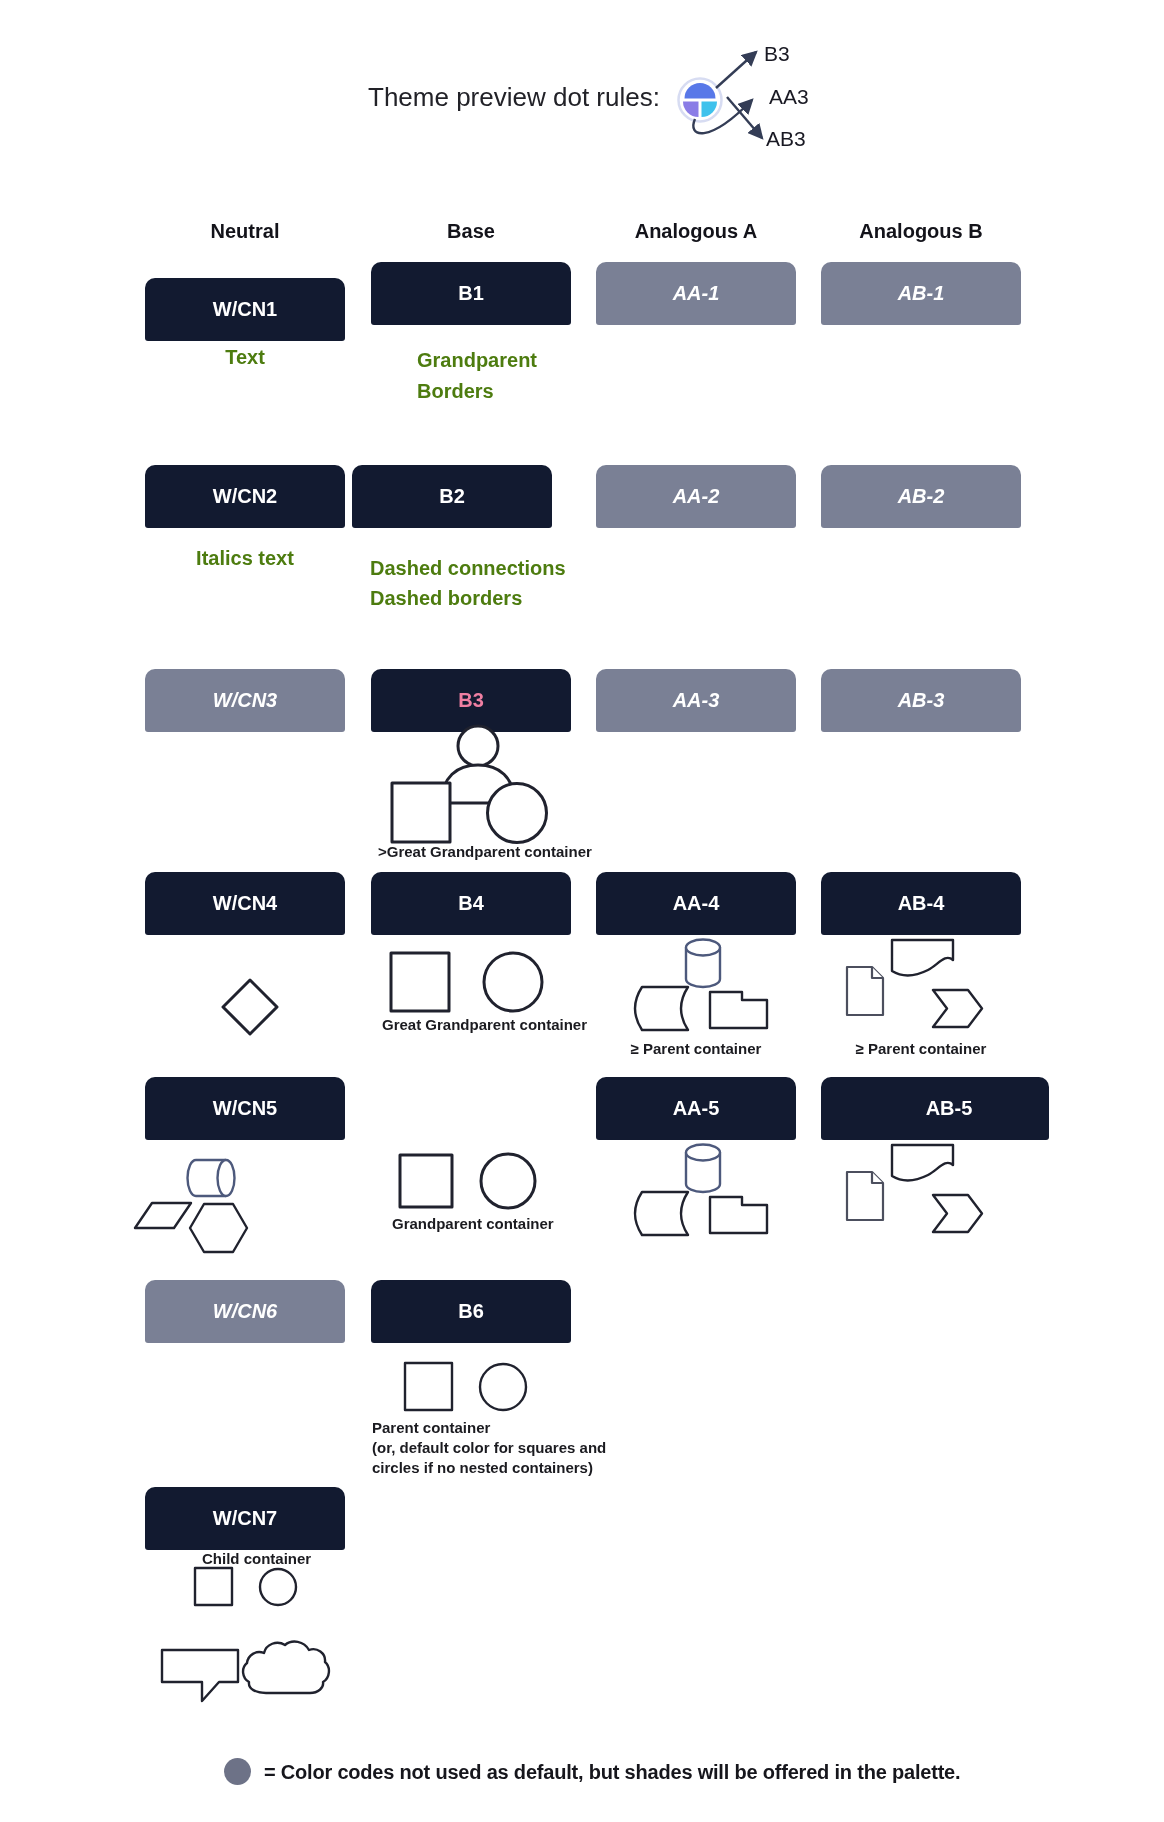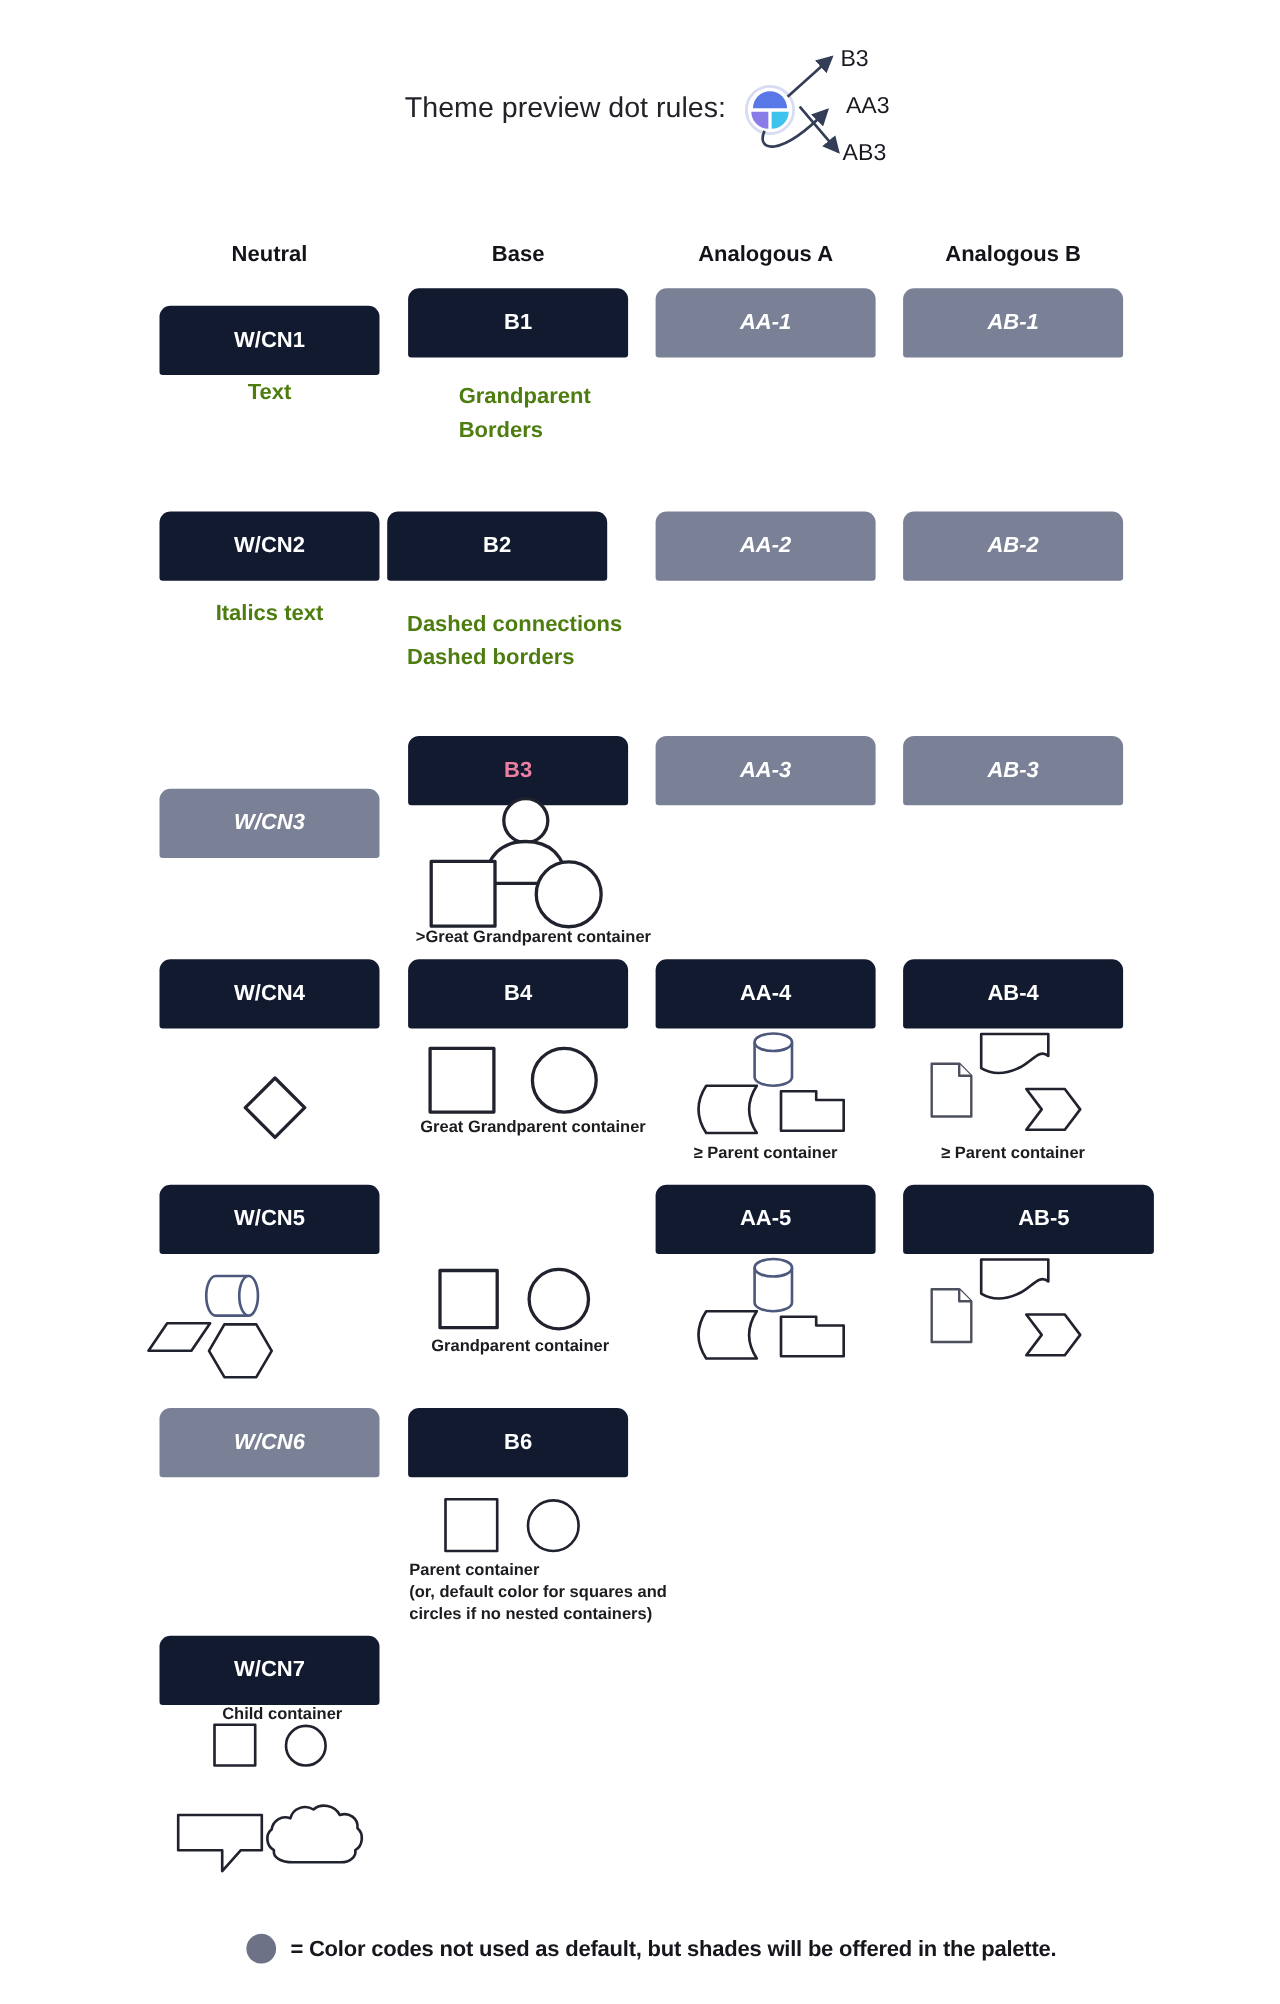--- a/index.html
+++ b/index.html
@@ -74,21 +74,21 @@
   <div class="abs swatch dark" style="left:352px;top:465px;">B2</div>
   <div class="abs swatch gray" style="left:596px;top:465px;">AA-2</div>
   <div class="abs swatch gray" style="left:821px;top:465px;">AB-2</div>
 
   <div class="abs cap center" style="left:145px;top:547px;">Italics text</div>
   <div class="abs cap lh30" style="left:370px;top:553px;">
     <div class="ln">Dashed connections</div>
     <div class="ln">Dashed borders</div>
   </div>
 
-  <div class="abs swatch gray" style="left:145px;top:669px;margin-top:48px;">W/CN3</div>
+  <div class="abs swatch gray" style="left:145px;top:669px;">W/CN3</div>
   <div class="abs swatch dark pink" style="left:371px;top:669px;">B3</div>
   <div class="abs swatch gray" style="left:596px;top:669px;">AA-3</div>
   <div class="abs swatch gray" style="left:821px;top:669px;">AB-3</div>
 
   <svg class="abs" style="left:380px;top:720px;" width="180" height="126" viewBox="0 0 180 126">
     <circle class="shape" cx="98" cy="26" r="20"></circle>
     <path class="shape" d="M61,83 C62,57 77,45 98,45 C119,45 134,57 135,83 Z"></path>
     <rect class="shape" x="12" y="63" width="58" height="59"></rect>
     <circle class="shape" cx="137" cy="93" r="29.5"></circle>
   </svg>

